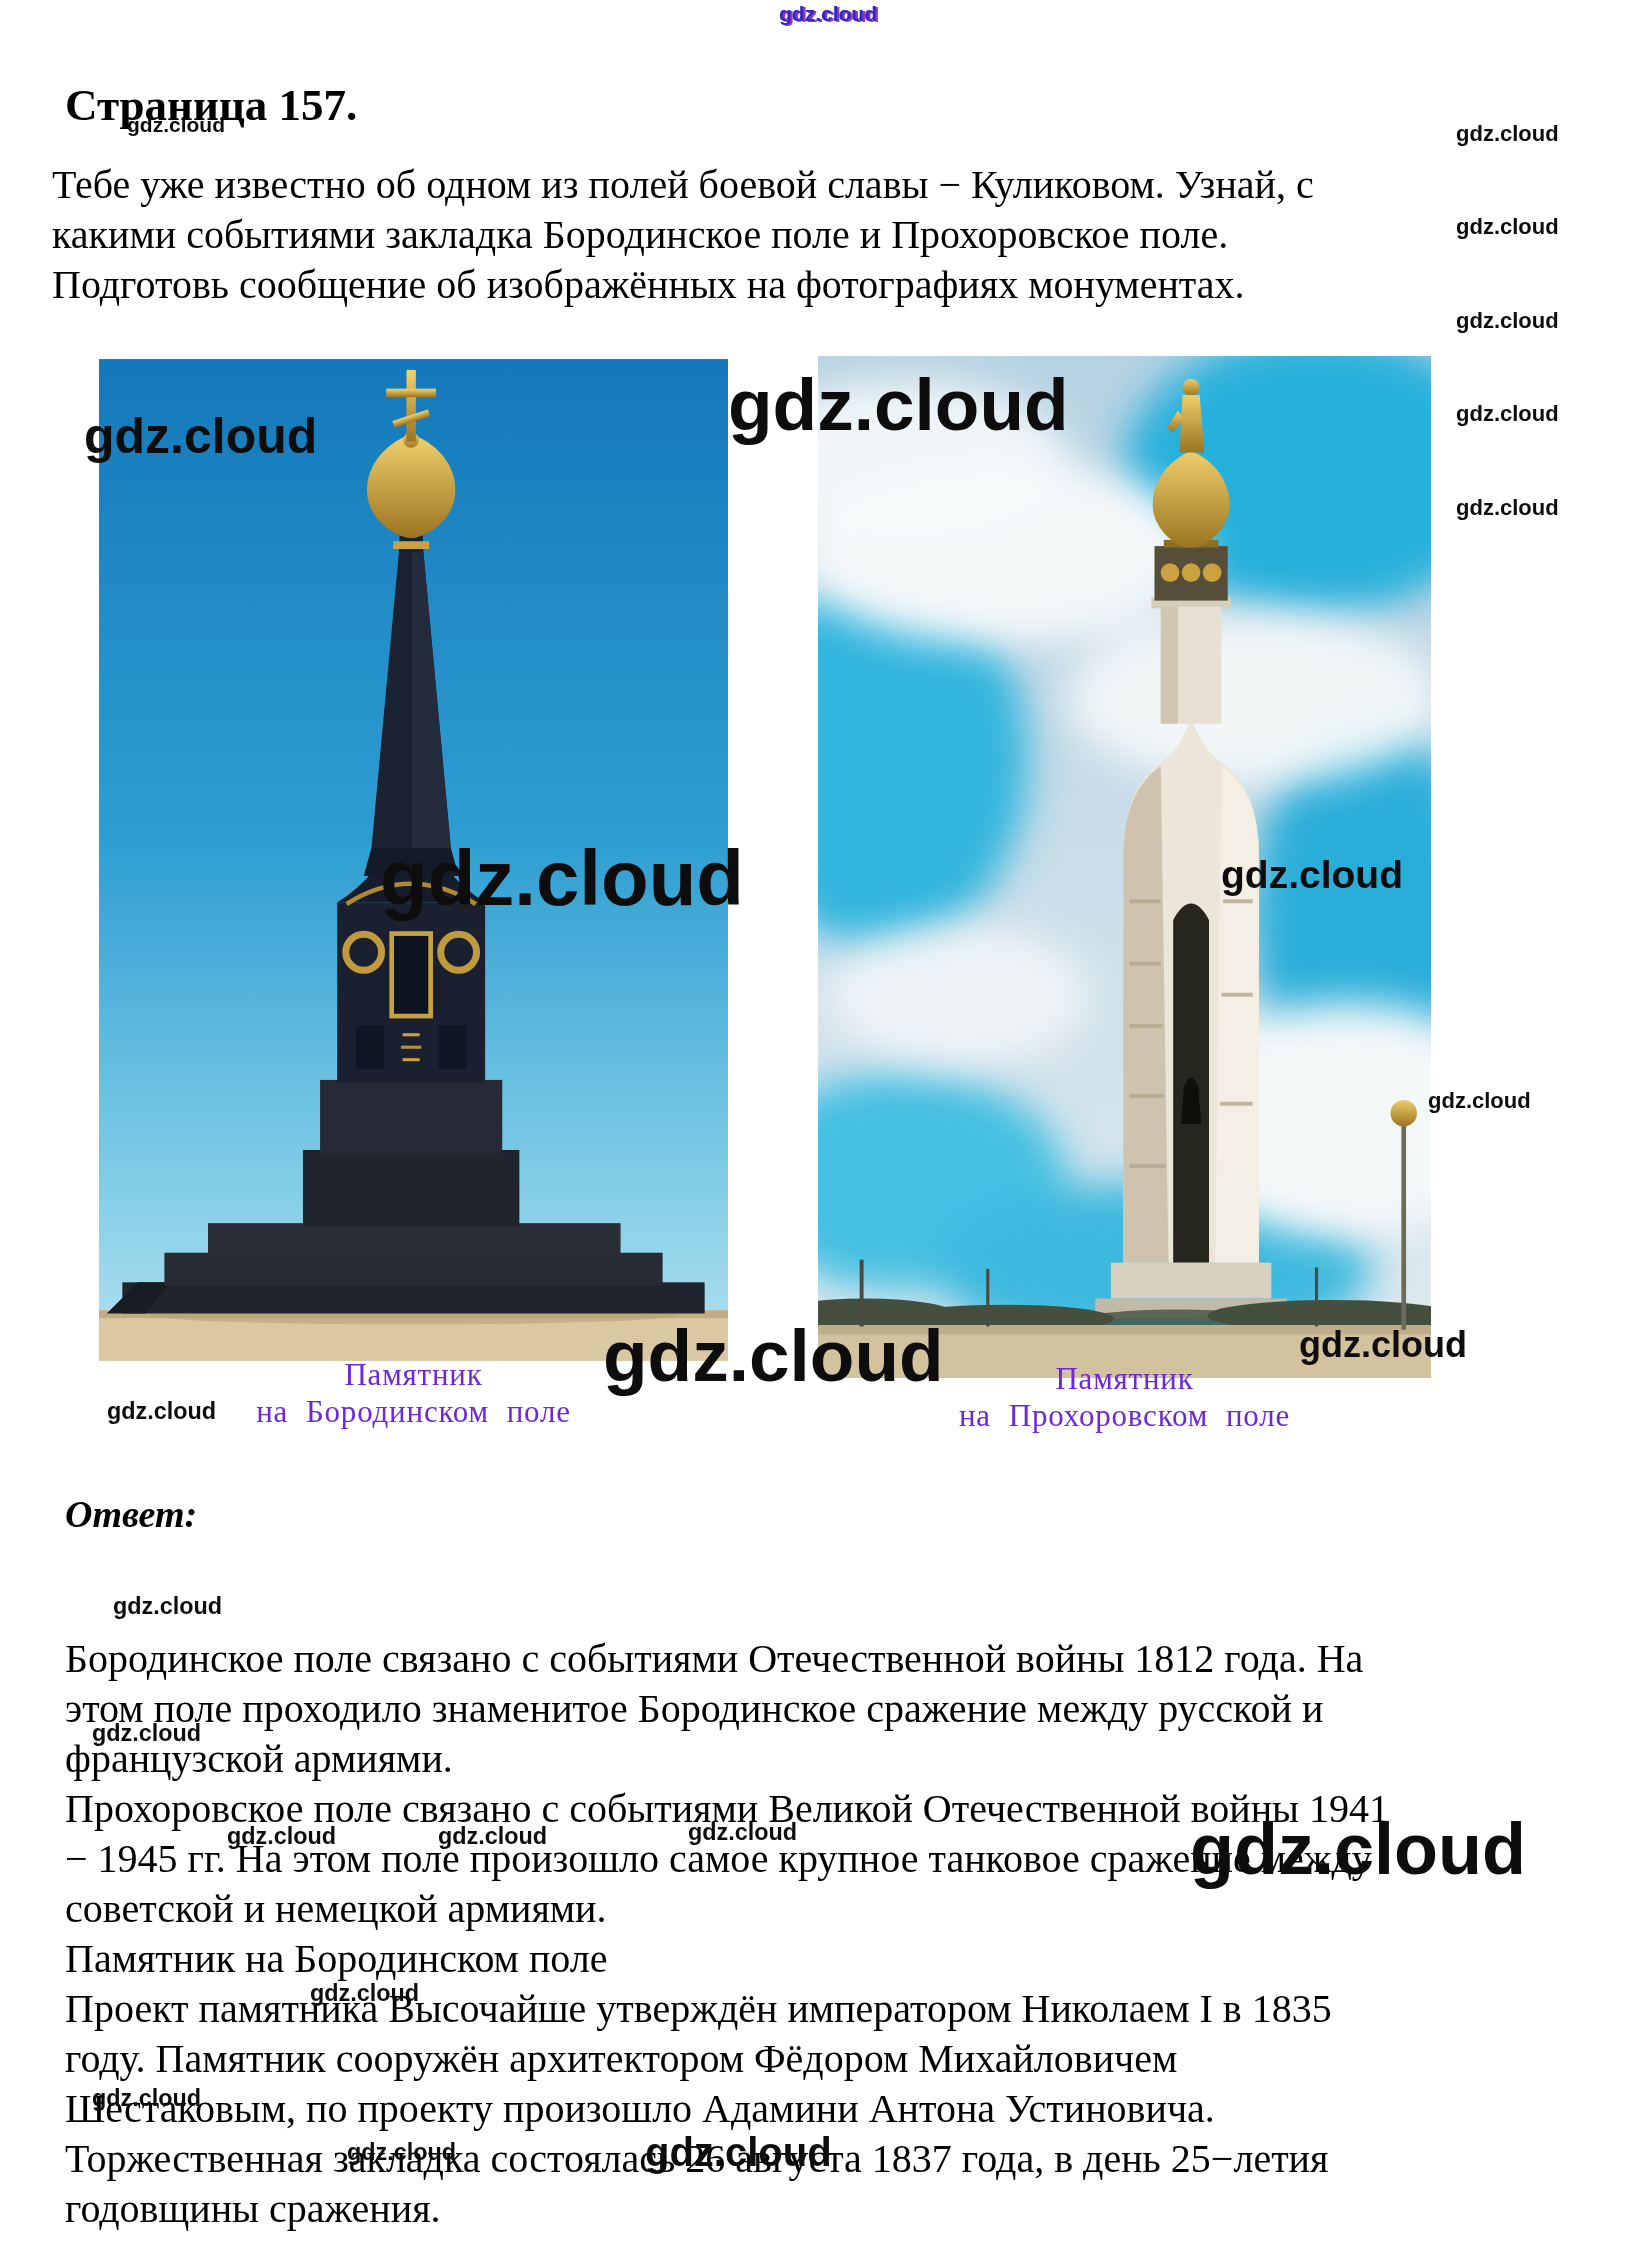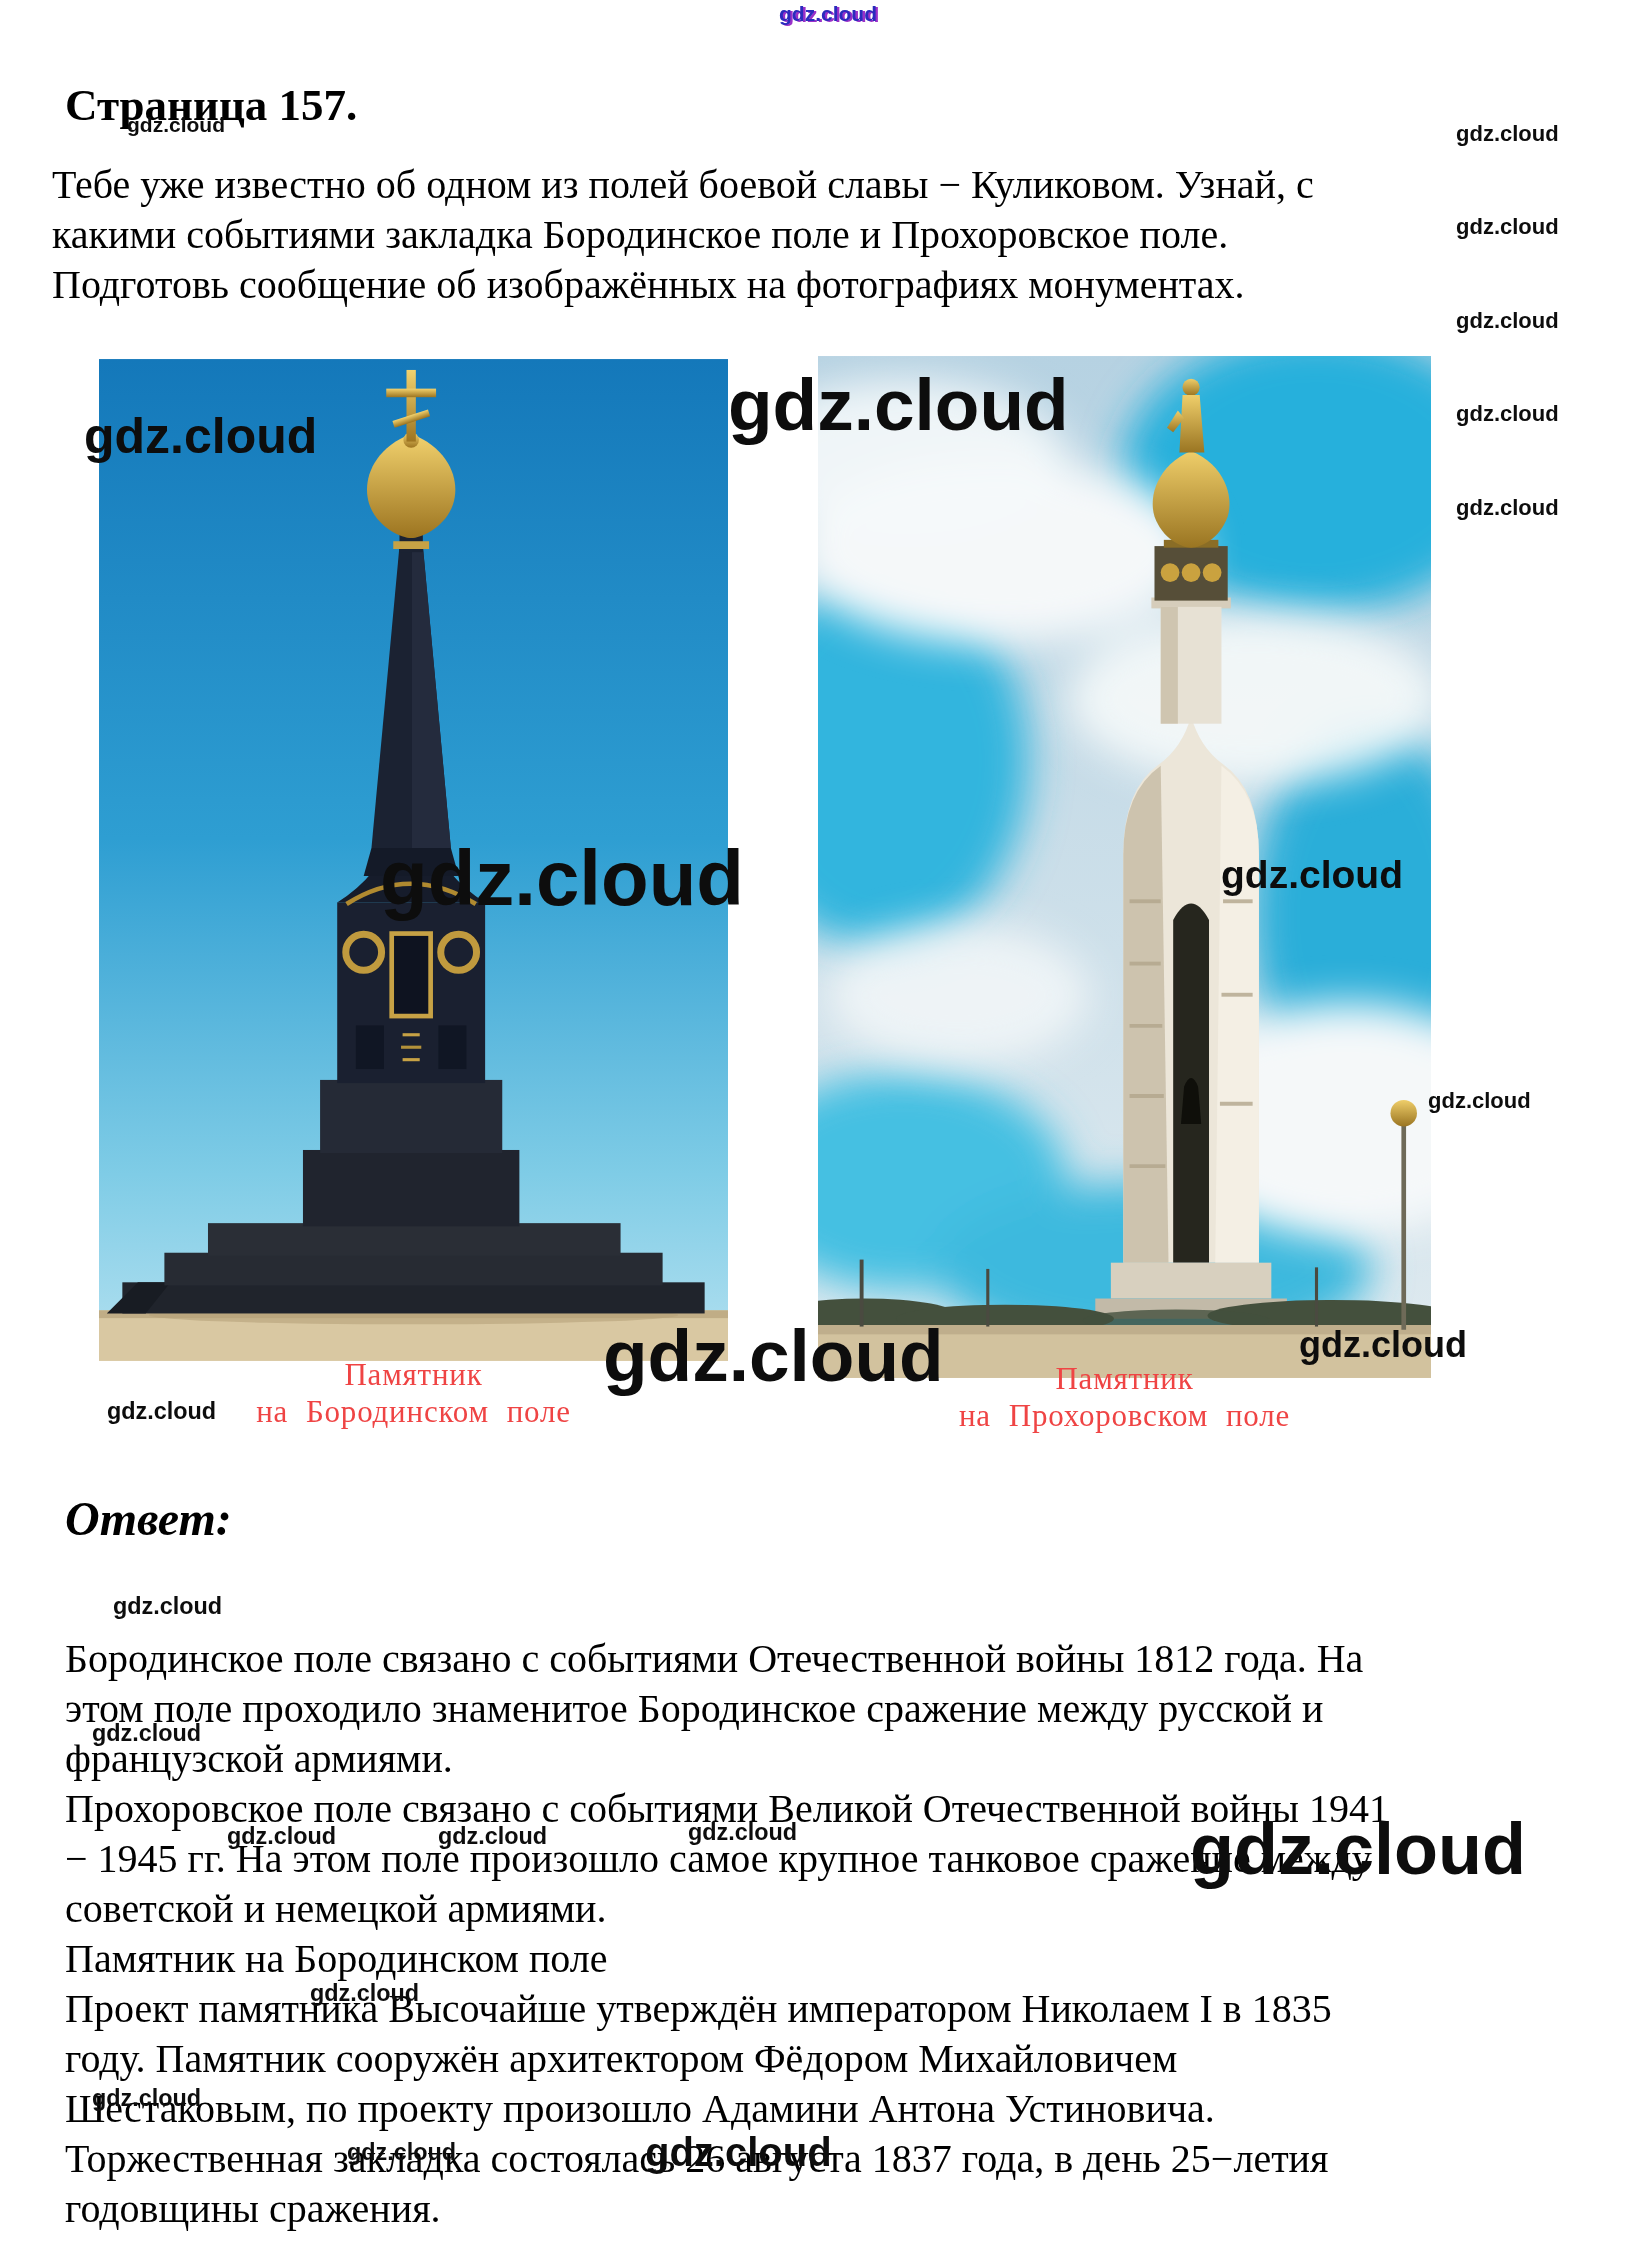--- a/index.html
+++ b/index.html
@@ -4,30 +4,30 @@
 <style>
   html,body{margin:0;padding:0;background:#ffffff;}
   #page{
     position:relative;width:1635px;height:2261px;background:#fff;overflow:hidden;
     font-family:"Liberation Serif","DejaVu Serif",serif;color:#000;
   }
   .abs{position:absolute;white-space:nowrap;}
   .title{font-size:45px;font-weight:bold;line-height:1;}
   .bodyline{font-size:40px;line-height:50px;white-space:nowrap;}
   .introblock div,.answerblock div{height:50px;}
-  .otvet{font-size:48px;font-style:italic;font-weight:600;line-height:1;}
+  .otvet{font-size:38px;font-style:italic;font-weight:600;line-height:1;}
   .wm{
     position:absolute;white-space:nowrap;z-index:6;
     font-family:"Liberation Sans","DejaVu Sans",sans-serif;
     font-weight:600;color:#0d0d0d;line-height:1;
   }
   .wm-blue{color:#2b2bbd;text-shadow:2.3px 0.8px 0 #9b30c9;font-weight:700;}
   .photo{position:absolute;z-index:1;display:block;}
   .caption{
-    position:absolute;z-index:2;text-align:center;color:#ef4444;
+    position:absolute;z-index:2;text-align:center;color:#6d28d9;
     font-size:31px;line-height:37px;letter-spacing:0.8px;word-spacing:9.3px;
   }
 </style>
 </head>
 <body>
 
 <div id="page">
 
   <span class="wm wm-blue" style="left:779px;top:3.1px;font-size:21px;">gdz.cloud</span>
   <span class="wm" style="left:127px;top:114px;font-size:21px;">gdz.cloud</span>

